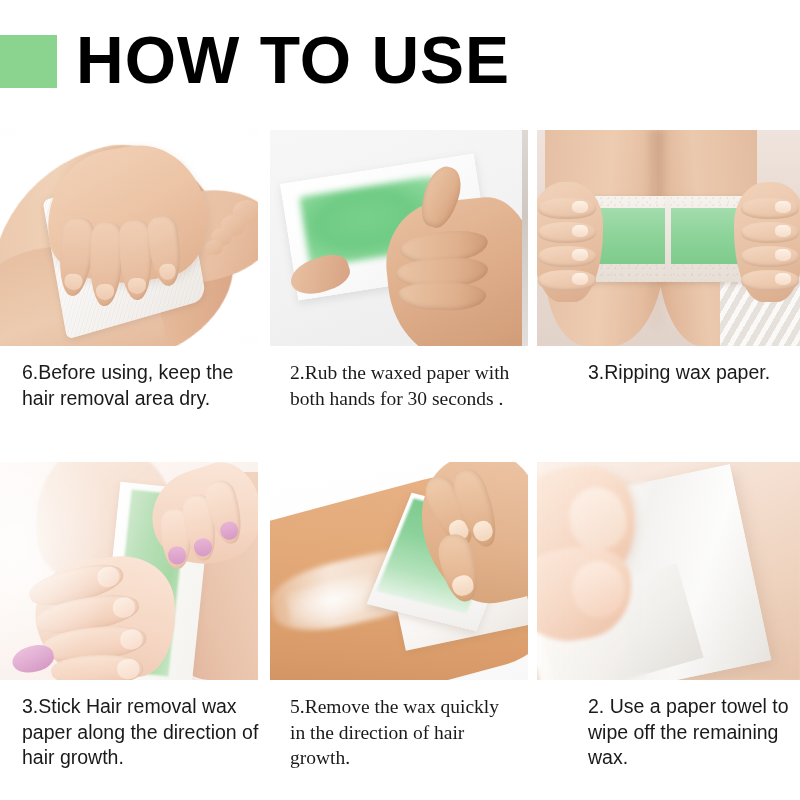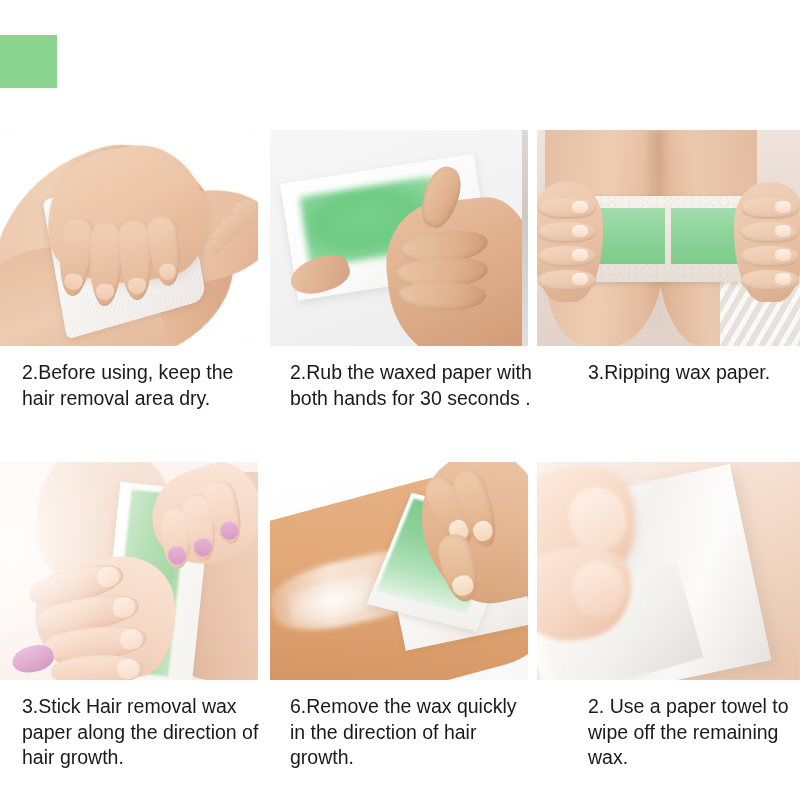--- a/index.html
+++ b/index.html
@@ -60,21 +60,21 @@
     color: #1a1a1a;
     white-space: pre-line;
   }
 
   
   .col1 { left: 0px;   width: 258px; }
   .col2 { left: 270px; width: 258px; }
   .col3 { left: 537px; width: 263px; }
 
   .cap1 { left: 22px;  width: 248px; }
-  .cap2 { left: 290px; width: 250px; }
+  .cap2 { left: 290px; width: 250px; font-family: Liberation Serif, serif; }
   .cap3 { left: 550px; width: 222px; margin-left: 38px; }
 
   .rowA-photo { top: 130px; height: 216px; }
   .rowA-cap   { top: 360px; }
   .rowB-photo { top: 462px; height: 218px; }
   .rowB-cap   { top: 694px; }
 
   
   #photo1 { background:
       radial-gradient(ellipse 120% 90% at 50% 50%, #ffffff 60%, #fcfbfa 100%); }
@@ -440,20 +440,21 @@
     position: absolute; left: 0; top: 0; width: 110px; height: 218px;
     backdrop-filter: blur(2px);
     background: linear-gradient(90deg, rgba(255,248,243,0.35), rgba(255,255,255,0));
   }
 </style>
 </head>
 <body>
 
 <div id="header">
   <div id="title-swatch"></div>
+  <div id="page-title">HOW TO USE</div>
 </div>
 
 <div class="step">
   <div class="photo col1 rowA-photo" id="photo1">
     <div id="p1-shin"></div>
     <div id="p1-thigh"></div>
     <div id="p1-foot"></div>
     <div id="p1-toes">
         <i></i>
         <i></i>
@@ -462,21 +463,21 @@
       </div>
     <div id="p1-strip"></div>
     <div id="p1-hand"></div>
     <div id="p1-fingers">
         <i></i>
         <i></i>
         <i></i>
         <i></i>
       </div>
   </div>
-  <div class="caption cap1 rowA-cap">2.Before using, keep the
+  <div class="caption cap1 rowA-cap">6.Before using, keep the
 hair removal area dry.</div>
 </div>
 
 <div class="step">
   <div class="photo col2 rowA-photo" id="photo2">
     <div id="p2-strip"></div>
     <div id="p2-wax"></div>
     <div id="p2-hand"></div>
     <div id="p2-fingers">
         <i></i>
@@ -549,21 +550,21 @@
     <div id="p5-stripBack"></div>
     <div id="p5-strip"></div>
     <div id="p5-wax"></div>
     <div id="p5-hand"></div>
     <div id="p5-fingers">
         <i></i>
         <i></i>
         <i></i>
       </div>
   </div>
-  <div class="caption cap2 rowB-cap">6.Remove the wax quickly
+  <div class="caption cap2 rowB-cap">5.Remove the wax quickly
 in the direction of hair
 growth.</div>
 </div>
 
 <div class="step">
   <div class="photo col3 rowB-photo" id="photo6">
     <div id="p6-skin"></div>
     <div id="p6-towel"></div>
     <div id="p6-fold"></div>
     <div id="p6-thumb"></div>

